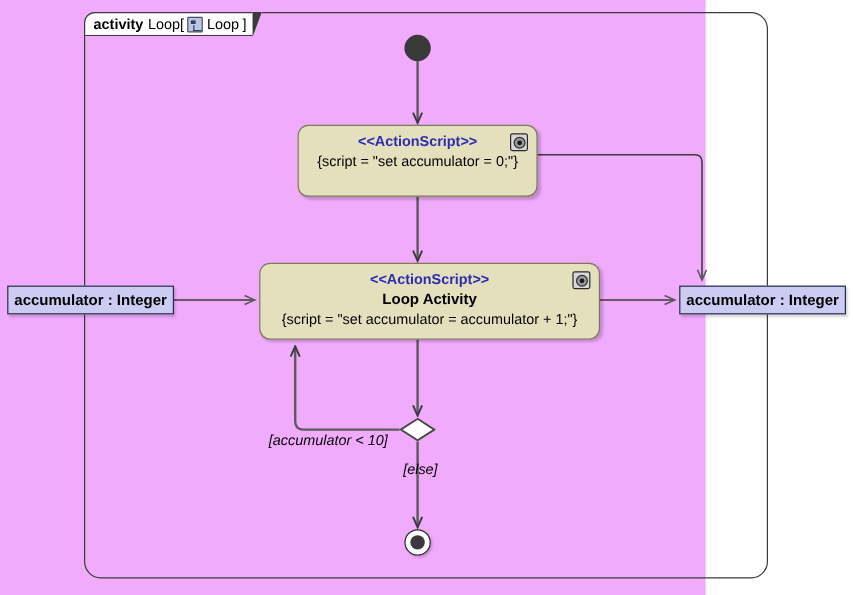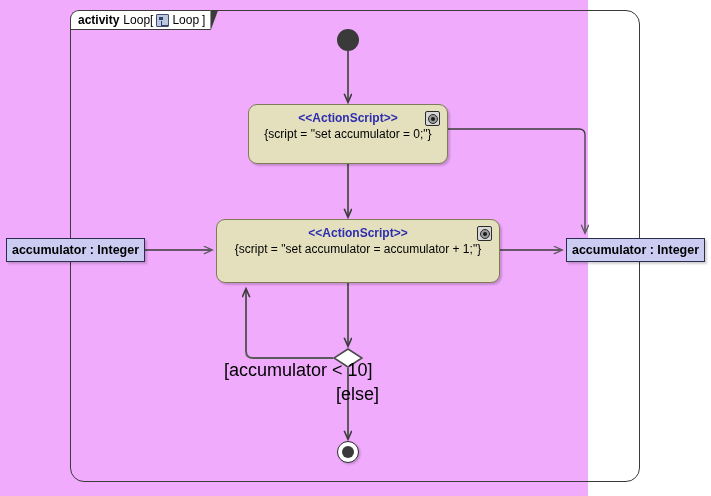--- a/index.html
+++ b/index.html
@@ -252,24 +252,25 @@
     left: 333px;
     top: 348px;
     width: 30px;
     height: 20px;
     z-index: 4;
   }
 
   
   .edge-label {
     position: absolute;
-    font-size: 18px;
+    font-size: 12px;
     color: #000000;
     white-space: nowrap;
     z-index: 5;
+    font-style: italic;
   }
   #label-guard-loop {
     left: 224px;
     top: 360px;
   }
   #label-guard-else {
     left: 336px;
     top: 384px;
   }
 
@@ -331,20 +332,21 @@
   <div id="node-initialize" class="action-node">
     <div class="stereotype">&lt;&lt;ActionScript&gt;&gt;</div>
     <div class="node-script">{script = "set accumulator = 0;"}</div>
     <div class="node-badge">
         <span class="ring"></span>
       </div>
   </div>
 
   <div id="node-loop" class="action-node">
     <div class="stereotype">&lt;&lt;ActionScript&gt;&gt;</div>
+    <div class="node-name">Loop Activity</div>
     <div class="node-script">{script = "set accumulator = accumulator + 1;"}</div>
     <div class="node-badge">
         <span class="ring"></span>
       </div>
   </div>
 
   <div id="pin-left" class="pin-box">
     <span>accumulator : Integer</span>
   </div>
   <div id="pin-right" class="pin-box">

